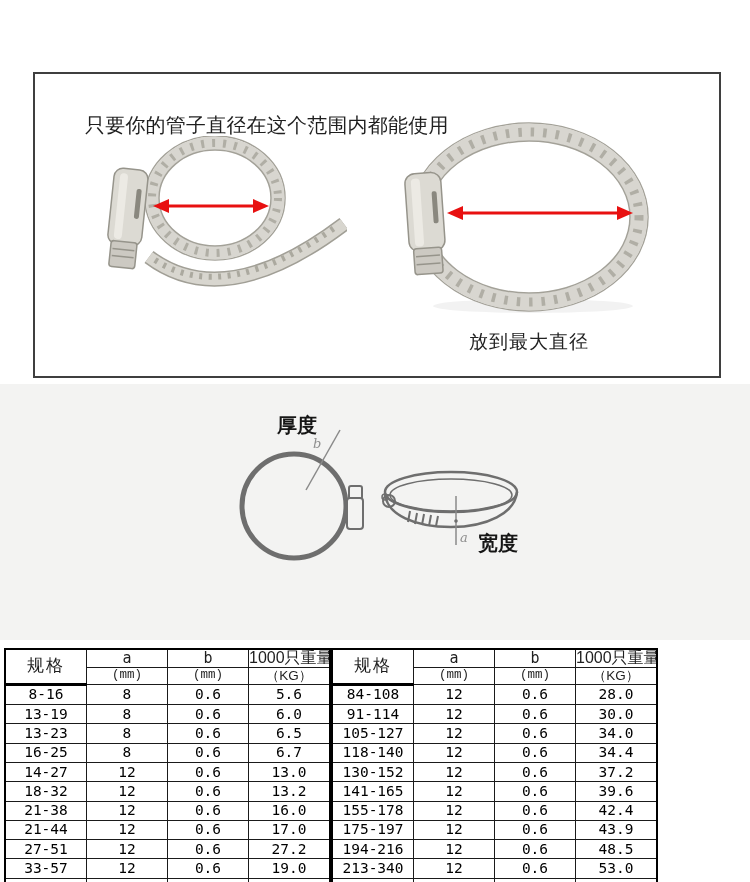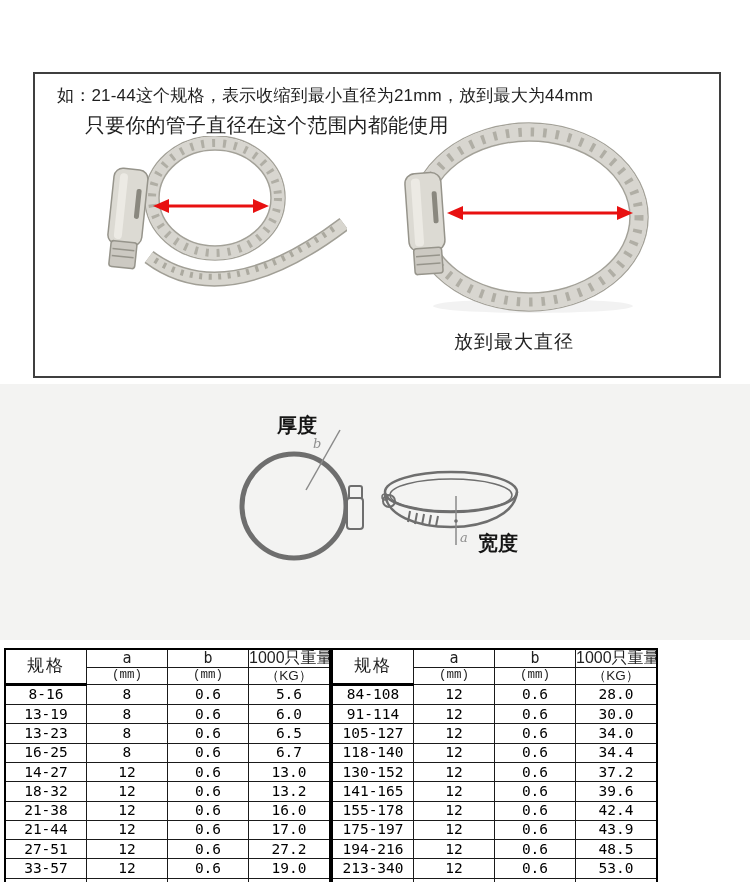--- a/index.html
+++ b/index.html
@@ -23,21 +23,21 @@
   .spec-line1 { position: absolute; left: 22px; top: 10px; font-size: 17px; letter-spacing: .2px; white-space: nowrap; }
   .spec-line2 { position: absolute; left: 50px; top: 38px; font-size: 20px; letter-spacing: .2px; white-space: nowrap; }
   .clamp-svg { position: absolute; }
   .clamp-left  { left: 72px;  top: 62px;  width: 240px; height: 170px; }
   .clamp-right { left: 368px; top: 44px;  width: 250px; height: 197px; }
   .clamp-caption {
     position: absolute; width: 170px; text-align: center;
     font-size: 19px; color: #222; letter-spacing: 1px; white-space: nowrap;
   }
   .caption-min { left: 85px;  top: 253px; }
-  .caption-max { left: 394px; top: 255px; }
+  .caption-max { left: 409px; top: 255px; }
 
   
   .diagram-section {
     position: absolute; left: 0; top: 384px;
     width: 750px; height: 256px;
     background: #f3f3f2;
   }
   .diagram-section svg { display: block; }
   .diag-label { font-size: 20px; font-weight: bold; fill: #161616; font-family: "Liberation Sans", sans-serif; }
   .diag-letter { font-size: 13px; fill: #8f8f8f; font-style: italic; font-family: "DejaVu Serif", serif; }
@@ -75,21 +75,20 @@
     font-family: "DejaVu Sans Mono", monospace;
     color: #000;
   }
 </style>
 </head>
 <body>
 
 <div class="page">
 
   <div class="spec-box">
-    <div class="spec-line1">如：21-44这个规格，表示收缩到最小直径为21mm，放到最大为44mm</div>
     <div class="spec-line2">只要你的管子直径在这个范围内都能使用</div>
 
     <svg class="clamp-svg clamp-left" viewBox="0 0 240 170">
 
       <path d="M 42 121 Q 118 178 237 88" fill="none" stroke="#a19f96" stroke-width="15"></path>
       <path d="M 42 121 Q 118 178 237 88" fill="none" stroke="#d8d6cf" stroke-width="12"></path>
       <path d="M 48 124 Q 118 170 230 90" fill="none" stroke="#aba99f" stroke-width="6" stroke-dasharray="3 6.5"></path>
 
       <ellipse cx="108" cy="62" rx="70" ry="62" fill="none" stroke="#a3a198" stroke-width="1.5"></ellipse>
       <ellipse cx="108" cy="62" rx="63" ry="55" fill="none" stroke="#d8d6d0" stroke-width="13"></ellipse>

